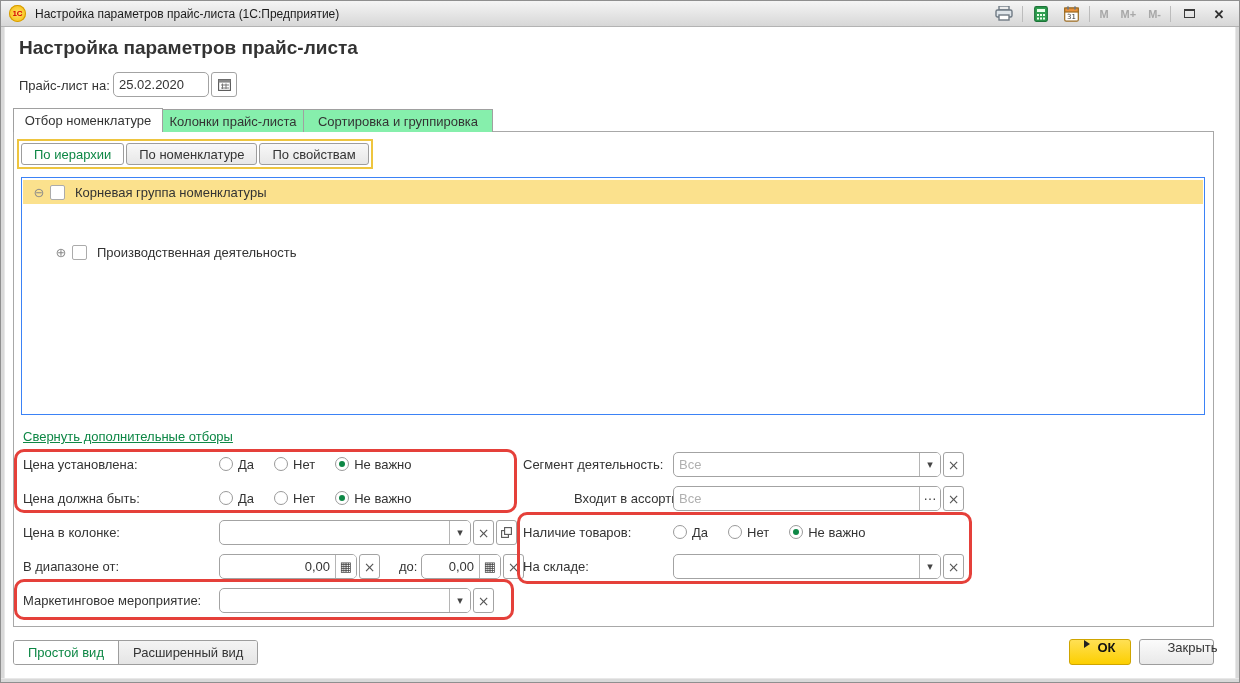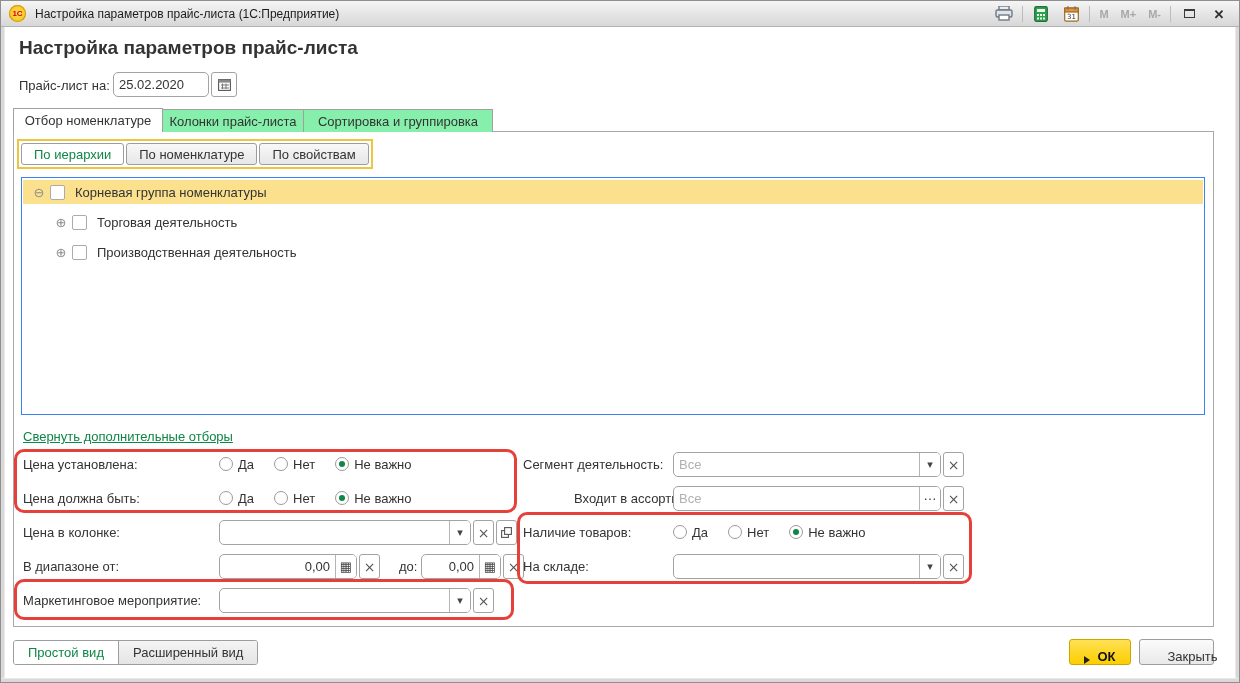--- a/index.html
+++ b/index.html
@@ -85,21 +85,21 @@
   .hl { position:absolute; border:3px solid #e5403a; border-radius:10px; pointer-events:none; z-index:6; }
   
   .seg-group { position:absolute; left:12px; top:639px; height:25px; display:flex;
     border:1px solid #9d9d9d; border-radius:3px; overflow:hidden; background:#fff; }
   .seg-btn { height:100%; display:flex; align-items:center; padding:0 14px; font-size:13px;
     color:#333; background:linear-gradient(#f4f4f4,#e5e5e5); cursor:default; }
   .seg-btn.active { background:#fff; color:#0d8745; }
   .seg-btn + .seg-btn { border-left:1px solid #9d9d9d; }
   .btn { position:absolute; height:26px; border:1px solid #9d9d9d; border-radius:3px;
     background:linear-gradient(#fbfbfb,#e9e9e9); font-size:13px; color:#333;
-    display:flex; align-items:flex-end; justify-content:center; cursor:default; }
+    display:flex; align-items:flex-start; justify-content:center; cursor:default; }
   .btn-ok { background:linear-gradient(#ffe054,#fccf00); border-color:#cfa500; font-weight:bold;
     color:#111; gap:7px; }
   .ok-arrow { width:0; height:0; border-left:6px solid #222; border-top:4px solid transparent;
     border-bottom:4px solid transparent; display:inline-block; }
   svg { display:block; }
 </style>
 </head>
 <body>
 
 <div class="window">
@@ -186,25 +186,20 @@
     <div class="vbtn">По номенклатуре</div>
     <div class="vbtn">По свойствам</div>
   </div>
 
   <div class="tree" style="z-index:4;">
     <div class="tree-row selected" style="top:2px;">
       <span class="expander exp-minus" style="margin-left:9px;"></span>
       <span class="cb"></span>
       <span class="tree-label">Корневая группа номенклатуры</span>
     </div>
-    <div class="tree-row" style="top:32px;">
-      <span class="expander exp-plus" style="margin-left:31px;"></span>
-      <span class="cb"></span>
-      <span class="tree-label">Торговая деятельность</span>
-    </div>
     <div class="tree-row" style="top:62px;">
       <span class="expander exp-plus" style="margin-left:31px;"></span>
       <span class="cb"></span>
       <span class="tree-label">Производственная деятельность</span>
     </div>
   </div>
 
   <a class="link" style="z-index:5;">Свернуть дополнительные отборы</a>
 
   <span class="lbl" style="left:22px; top:456px; z-index:5;">Цена установлена:</span>

